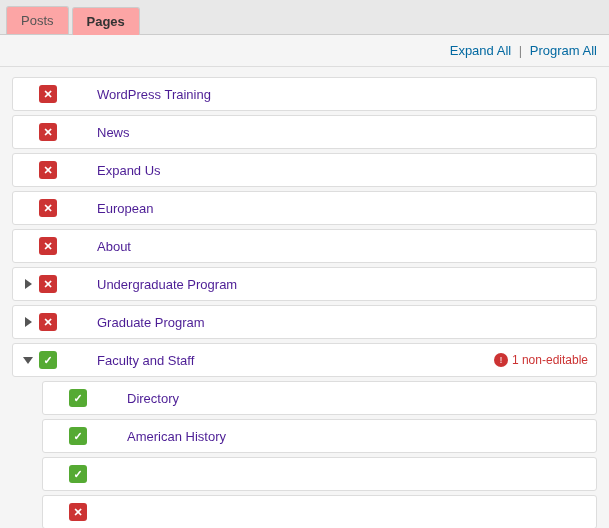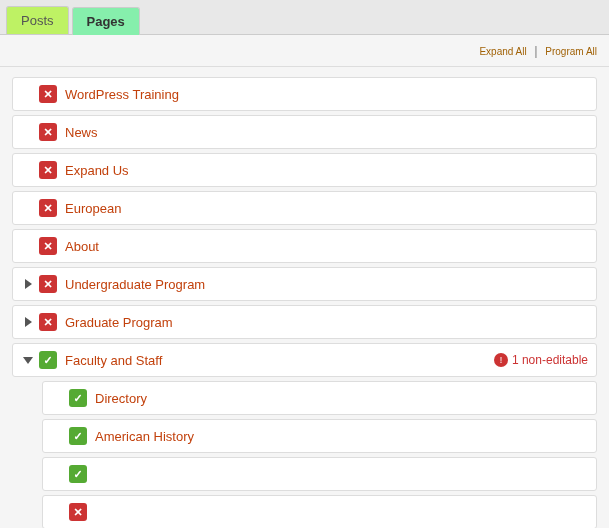--- a/index.html
+++ b/index.html
@@ -15,48 +15,48 @@
       border-bottom: 1px solid #ccc;
       background: #e8e8e8;
       padding: 6px 6px 0 6px;
     }
 
     .tab {
       padding: 6px 14px;
       cursor: pointer;
       border: 1px solid #ccc;
       border-bottom: none;
-      background: #bef264;
+      background: #fca5a5;
       color: #555;
       border-radius: 3px 3px 0 0;
       margin-right: 3px;
       font-size: 13px;
     }
 
     .tab.active {
-      background: #86efac;
+      background: #fca5a5;
       color: #333;
       font-weight: bold;
       border-color: #ccc;
       position: relative;
       bottom: -1px;
       z-index: 1;
     }
 
     .toolbar {
       background: #f5f5f5;
       padding: 8px 12px;
       text-align: right;
       border-bottom: 1px solid #ddd;
     }
 
     .toolbar a {
-      color: #a16207;
+      color: #0369a1;
       text-decoration: none;
-      font-size: 10px;
+      font-size: 13px;
     }
 
     .toolbar .separator {
       color: #888;
       margin: 0 4px;
     }
 
     .page-list {
       padding: 10px 12px;
       background: #f5f5f5;
@@ -111,22 +111,23 @@
     .status-icon.red {
       background: #cc3333;
     }
 
     .status-icon.green {
       background: #55aa33;
     }
 
     .page-label {
       font-size: 13px;
-      color: #c2410c;
+      color: #4c1d95;
       flex: 1;
+      margin-left: 32px;
     }
 
     .non-editable-badge {
       display: inline-flex;
       align-items: center;
       margin-left: 10px;
       font-size: 12px;
       color: #cc3333;
     }
 

